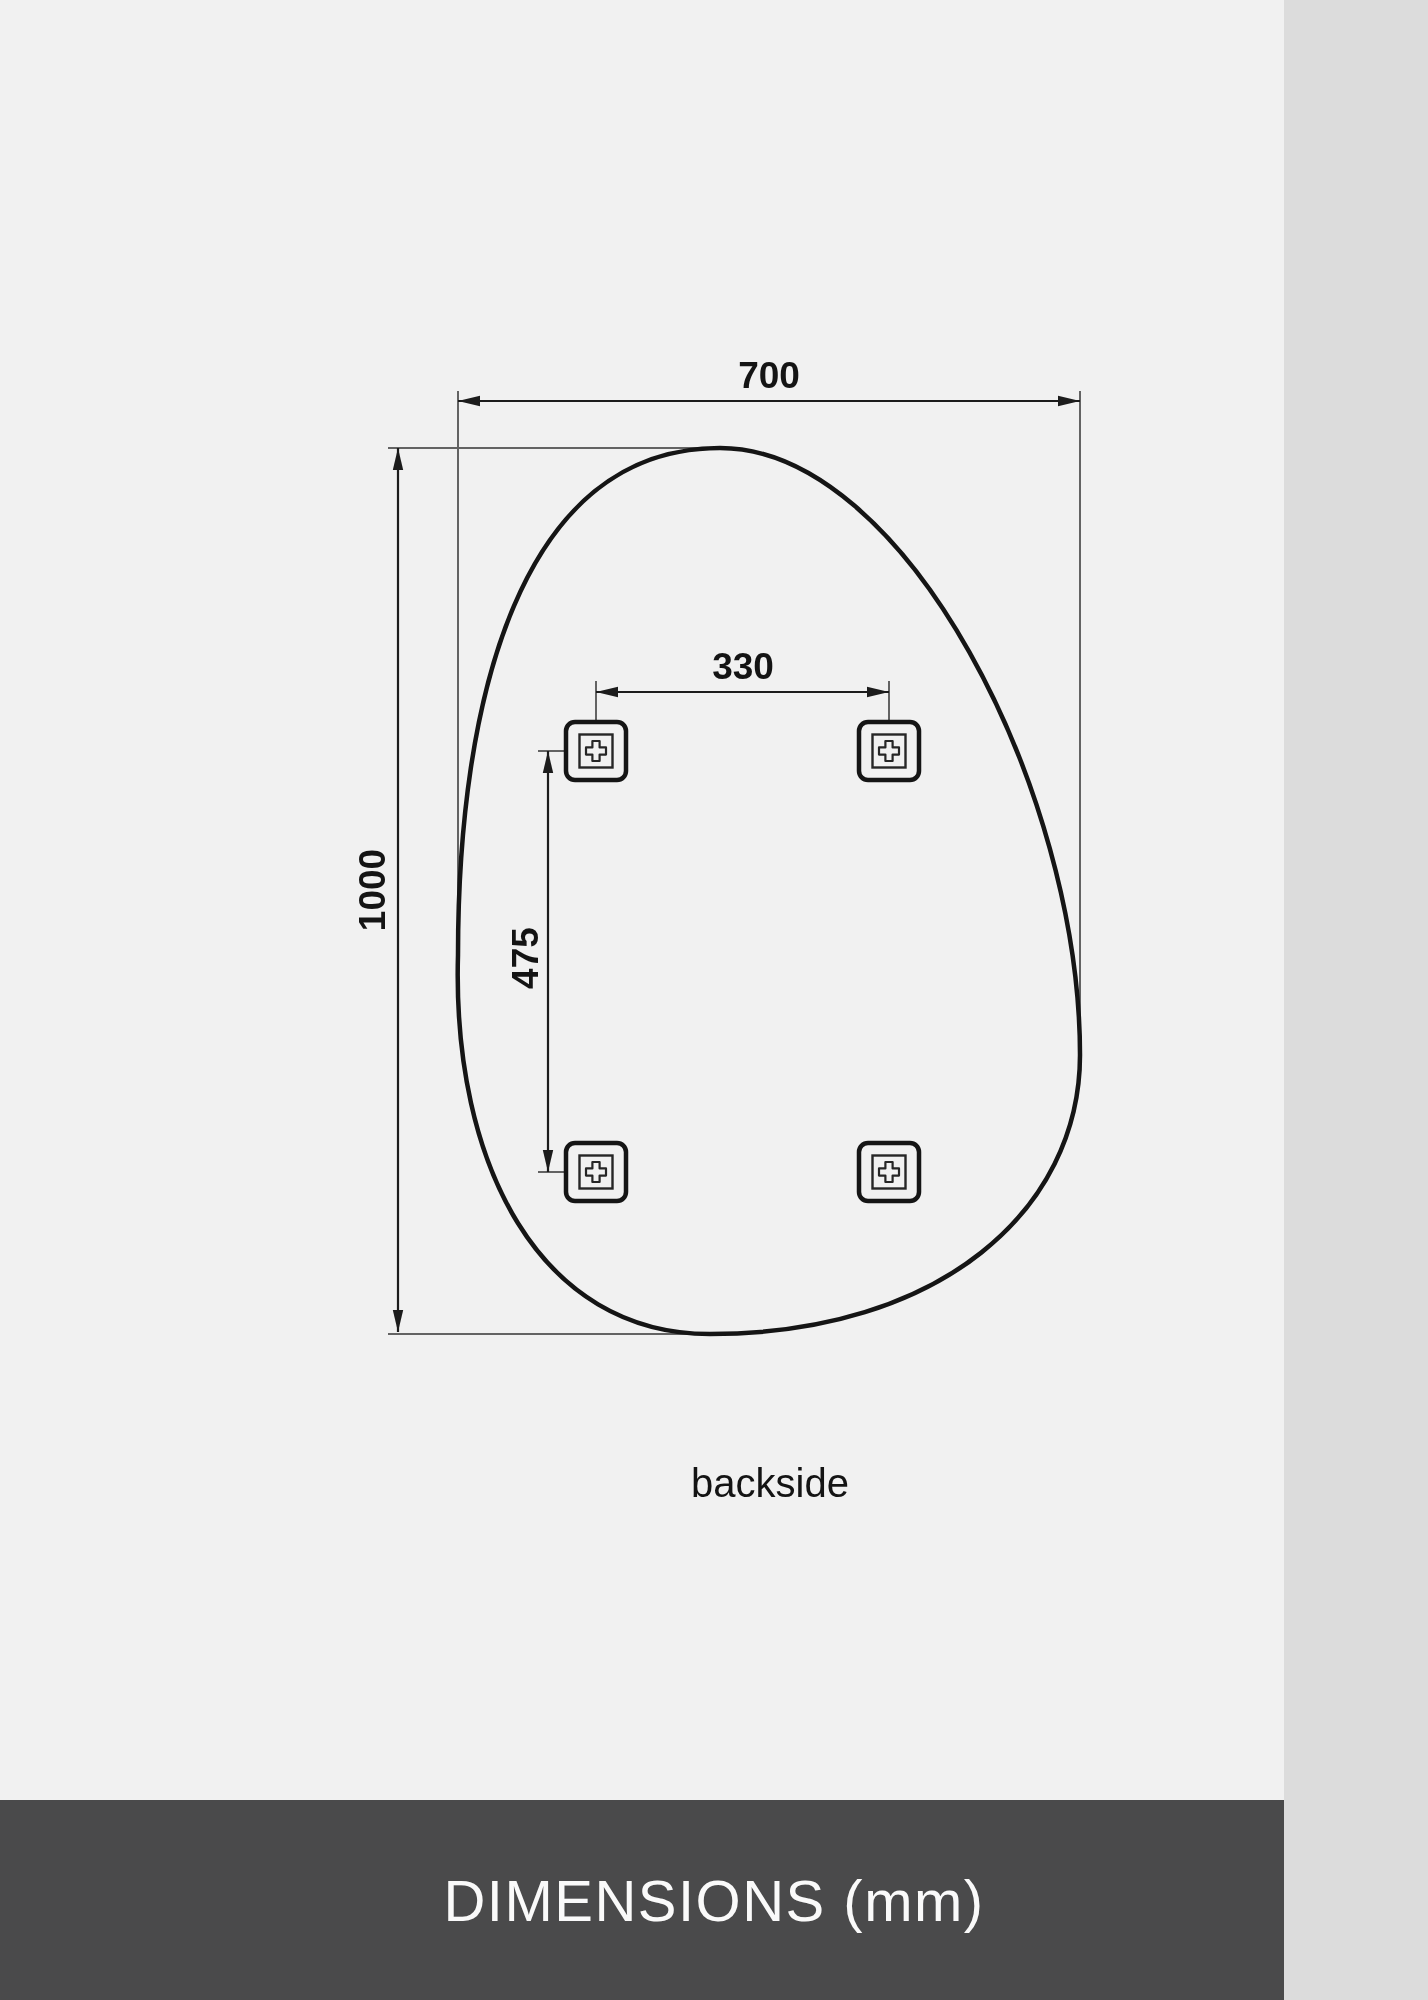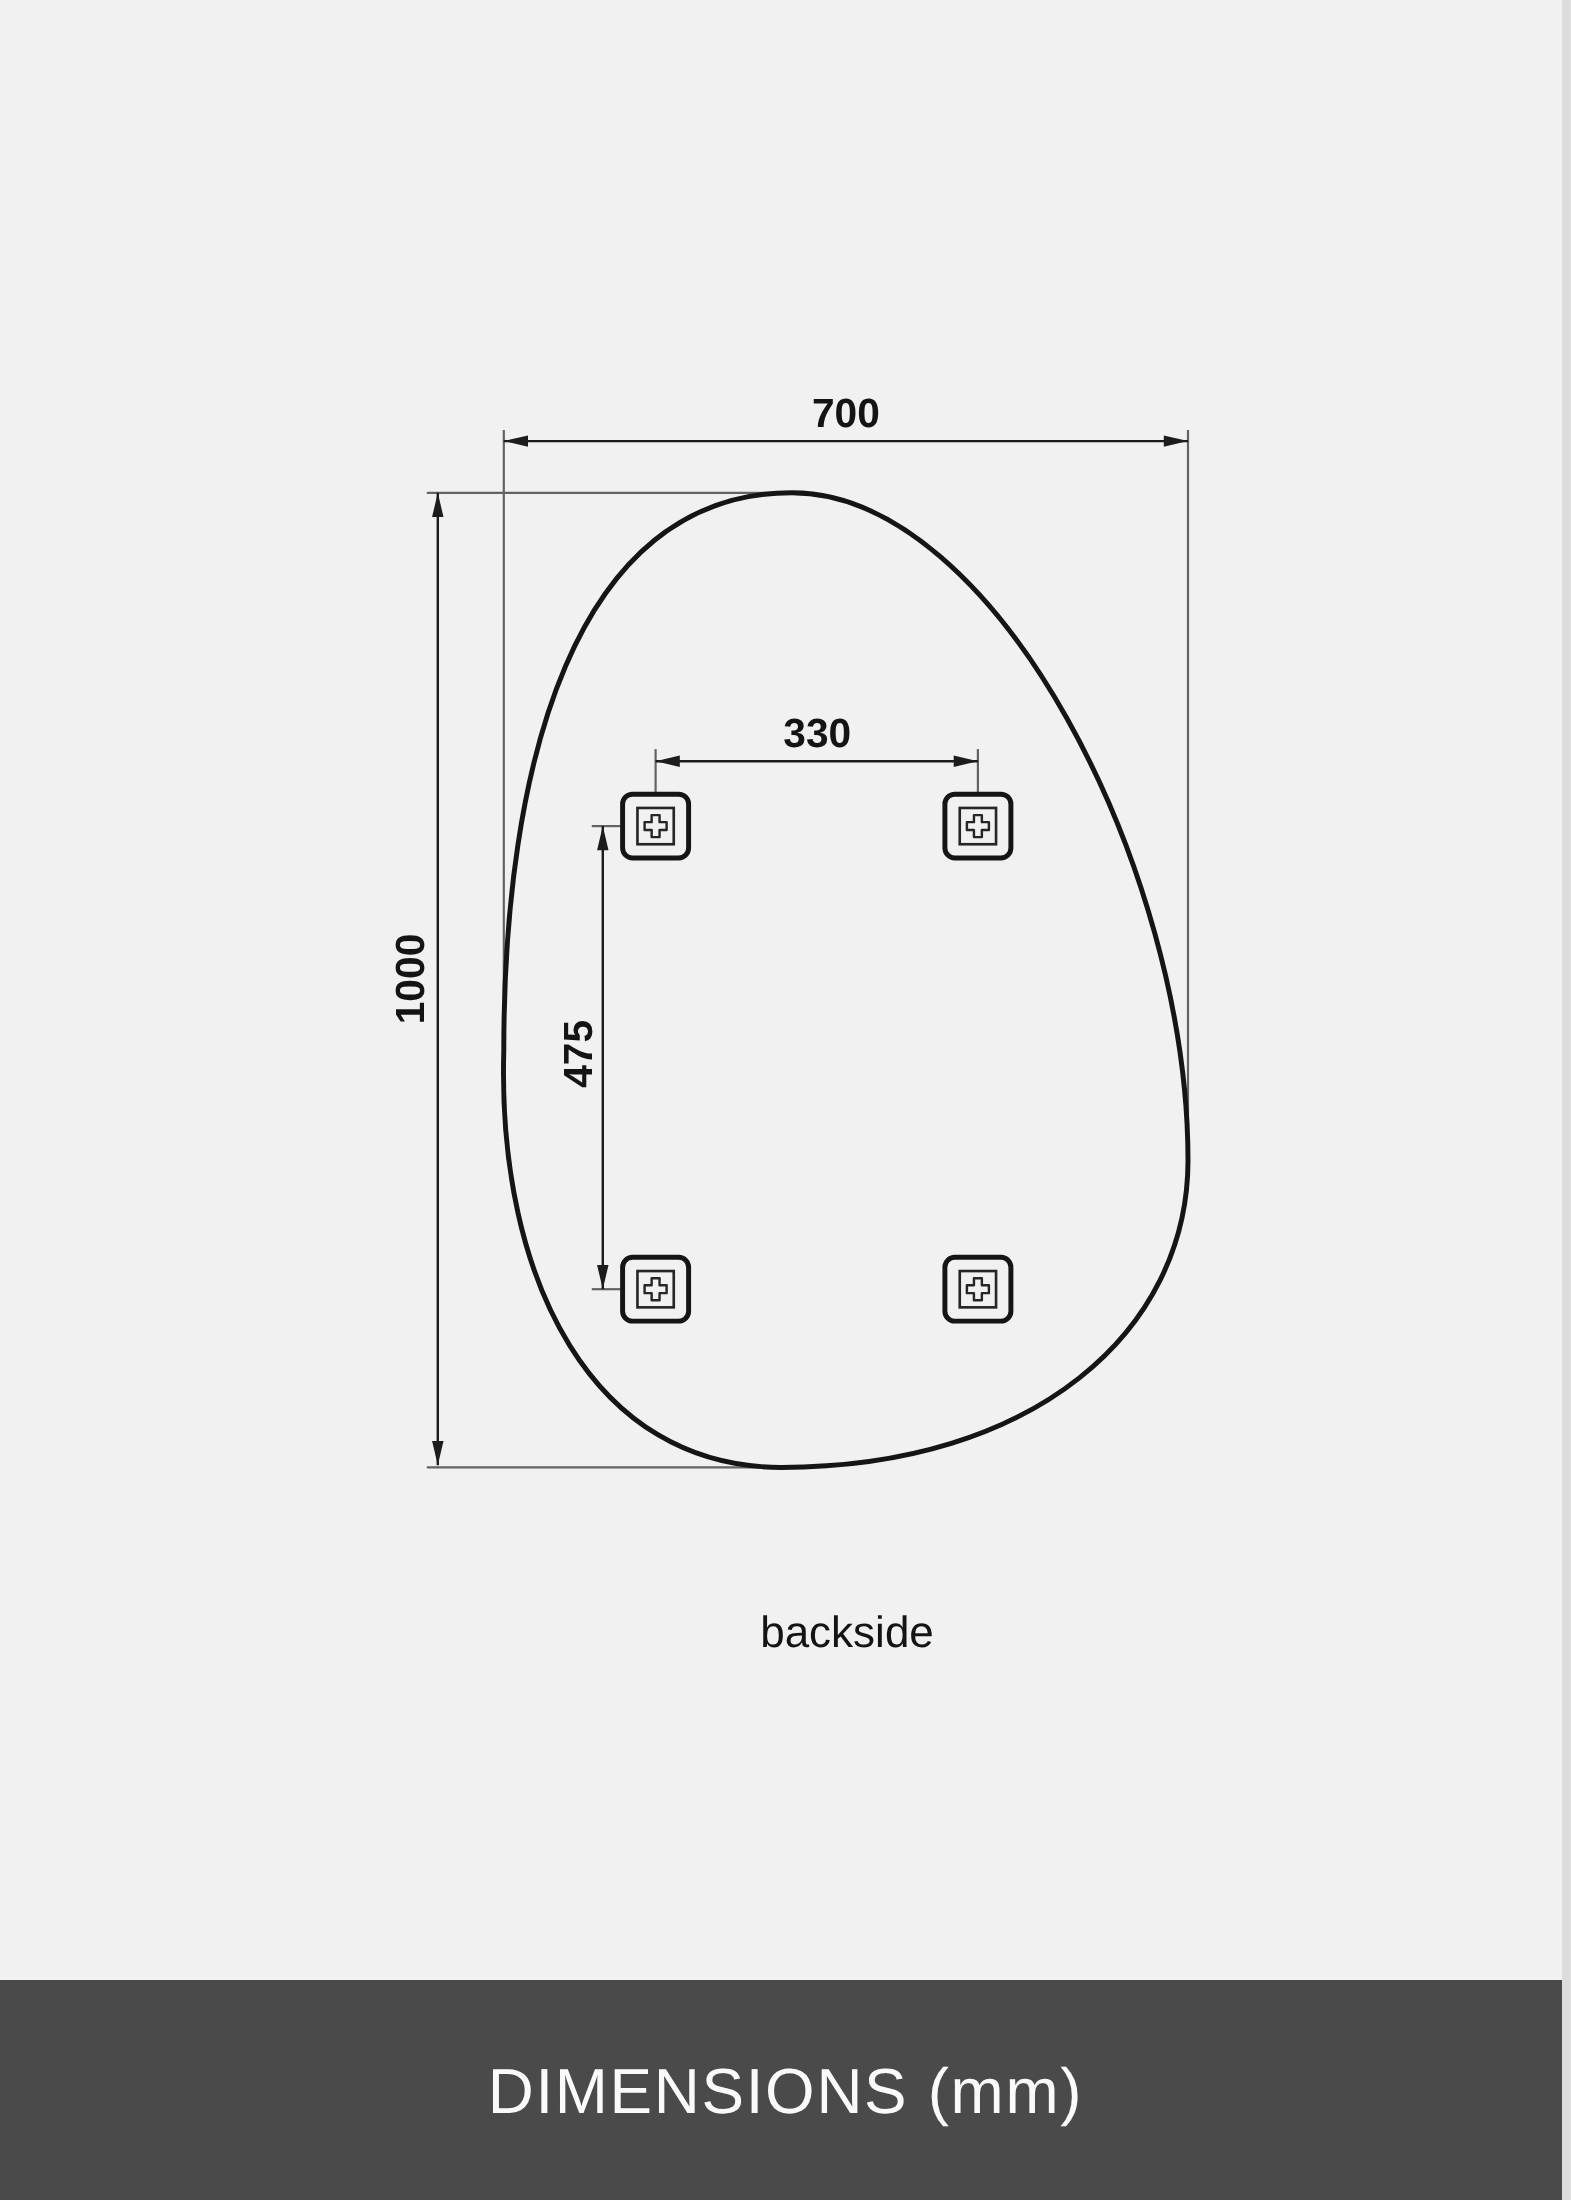--- a/index.html
+++ b/index.html
@@ -1,19 +1,19 @@
 <!DOCTYPE html>
 <html><head>
 <meta charset="utf-8">
 <style>
   html,body{margin:0;padding:0;}
   body{background:#dcdcdc;font-family:"Liberation Sans",sans-serif;}
   .canvas{
     position:relative;
-    width:1420px;height:2000px;
+    width:1284px;height:2000px;
     background:#f1f1f1;
     overflow:hidden;
   }
   svg{display:block;}
   .outline{fill:none;stroke:#151515;stroke-width:4.5;}
   .dimline{stroke:#1c1c1c;stroke-width:2.2;fill:none;}
   .arrowhead{fill:#1c1c1c;stroke:none;}
   .extline{stroke:#636363;stroke-width:2;fill:none;}
   .bracket-outer{fill:#f1f1f1;stroke:#151515;stroke-width:4.5;}
   .bracket-inner{fill:none;stroke:#262626;stroke-width:2.4;}

